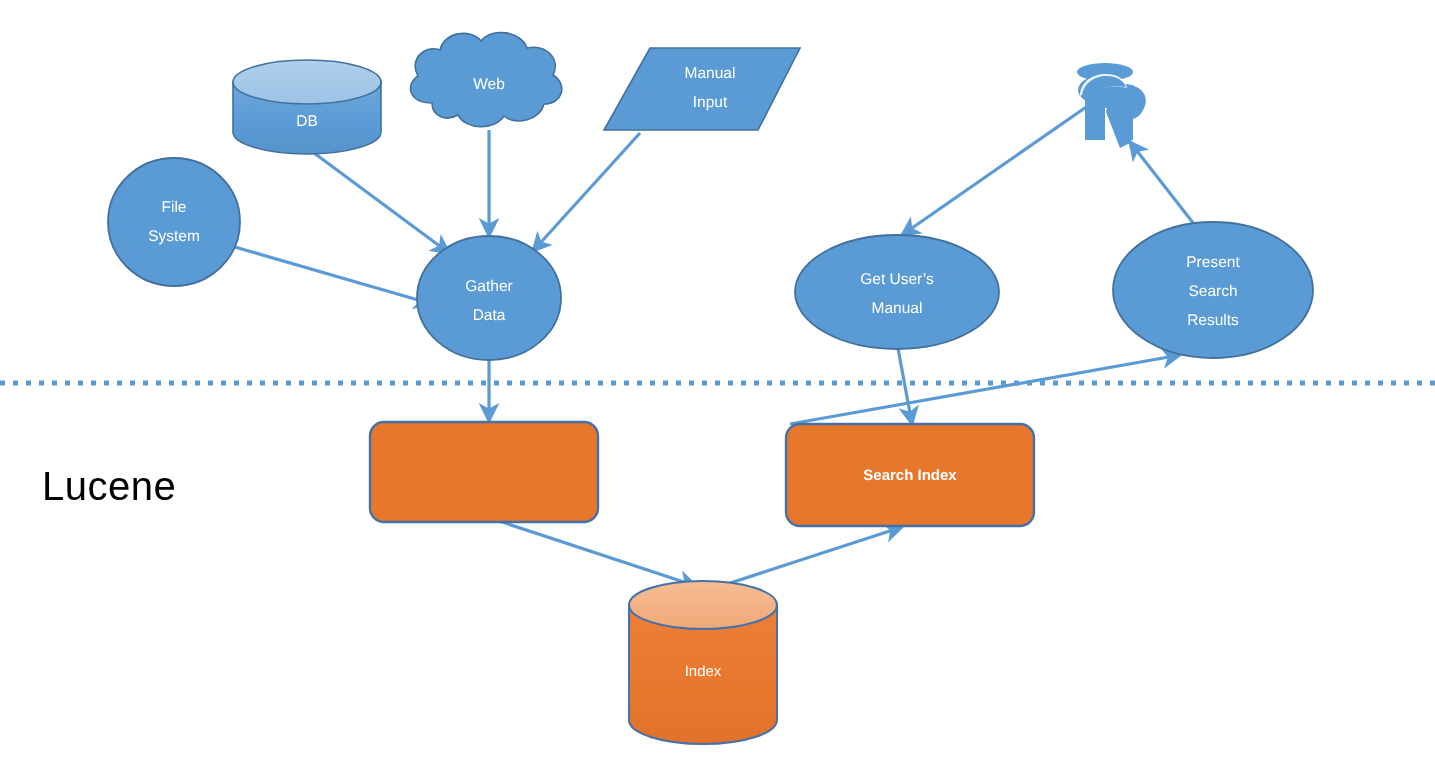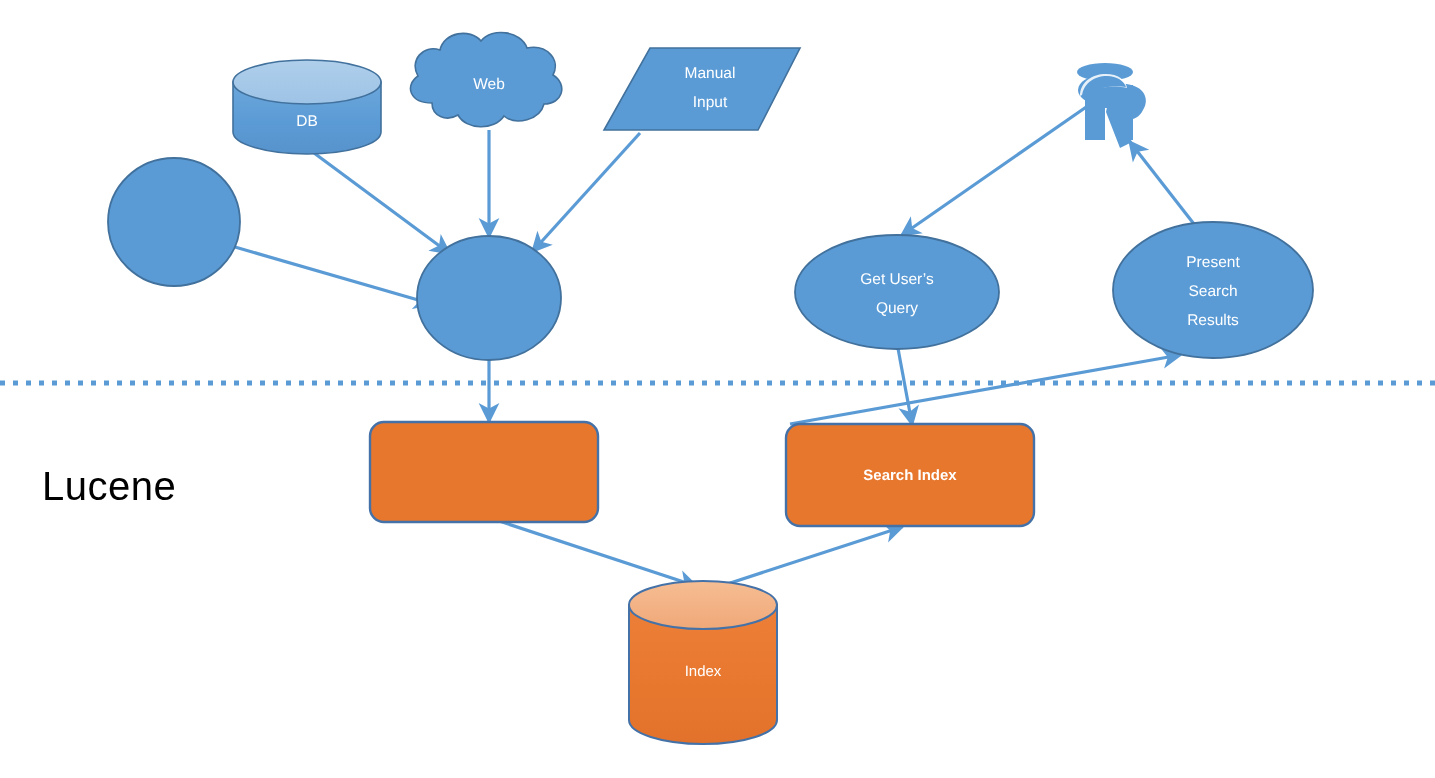--- a/index.html
+++ b/index.html
@@ -178,24 +178,28 @@
 
   <div class="section-title" id="title-lucene">Lucene</div>
 
   <div class="node-label" style="left:257px; top:107px; width:100px;">DB</div>
 
   <div class="node-label" style="left:439px; top:70px; width:100px;">Web</div>
 
   <div class="node-label" style="left:660px; top:59px; width:100px;">Manual
 Input</div>
 
-
+  <div class="node-label" style="left:124px; top:193px; width:100px;">File
+System</div>
+
+  <div class="node-label" style="left:439px; top:272px; width:100px;">Gather
+Data</div>
 
   <div class="node-label" style="left:827px; top:265px; width:140px;">Get User’s
-Query</div>
+Manual</div>
 
   <div class="node-label" style="left:1153px; top:248px; width:120px;">Present
 Search
 Results</div>
 
 
   <div class="node-label small" style="left:786px; top:461px; width:248px;font-weight:bold;">Search Index</div>
 
   <div class="node-label small" style="left:653px; top:657px; width:100px;">Index</div>
 

